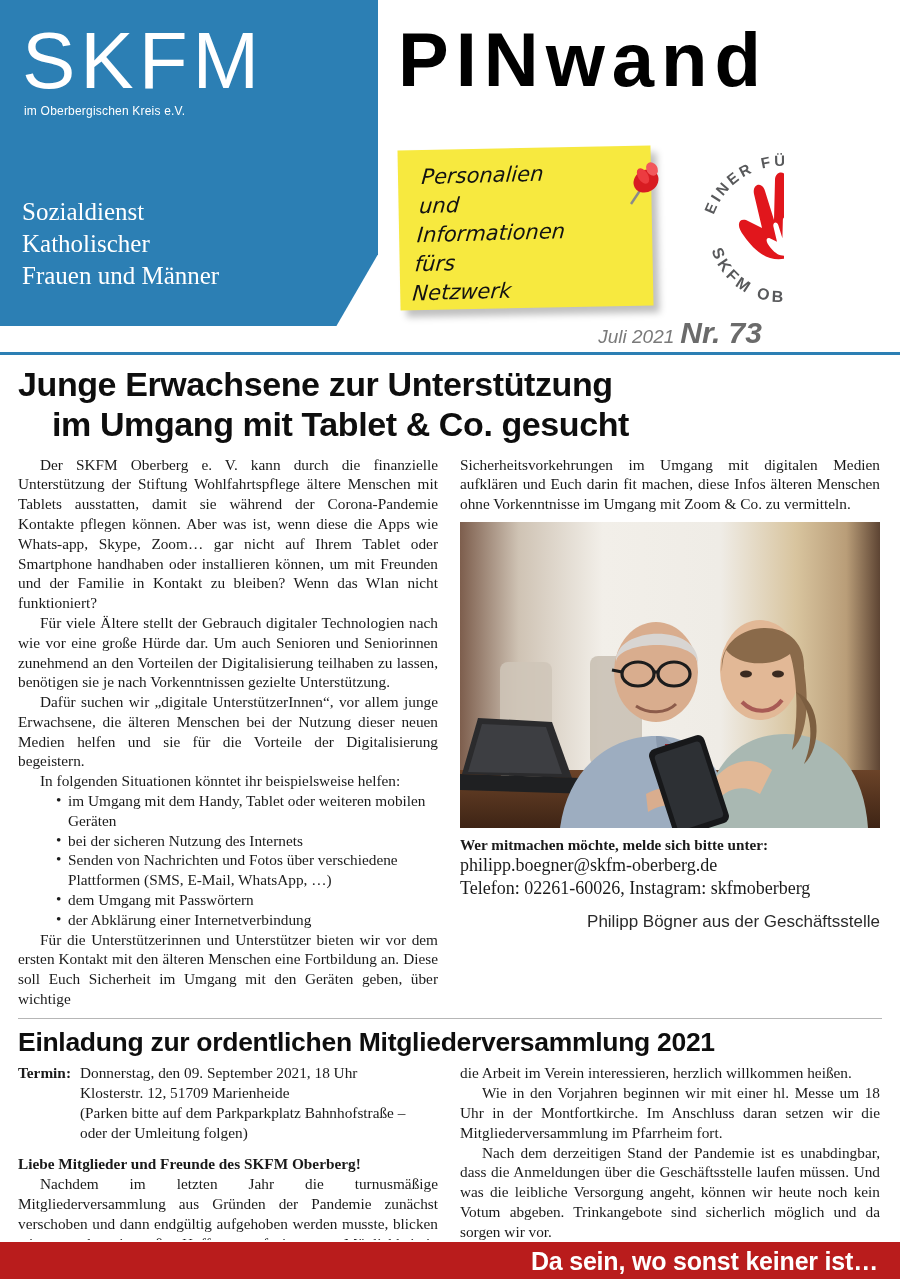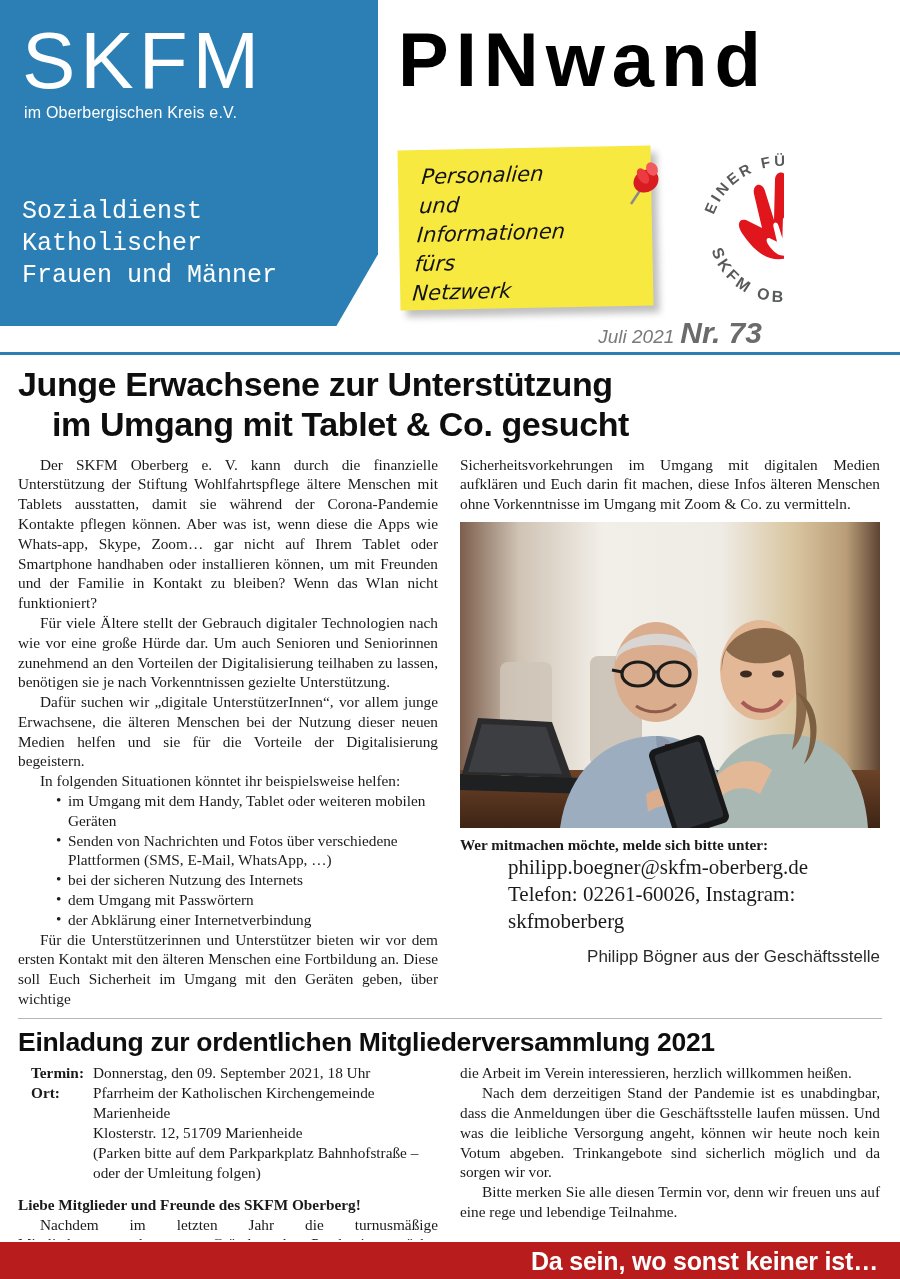--- a/index.html
+++ b/index.html
@@ -46,31 +46,31 @@
     font-weight: 400;
     font-size: 80px;
     letter-spacing: 5px;
     color: #ffffff;
     line-height: 0.98;
     margin: 0;
     white-space: nowrap;
   }
   .skfm-sub {
     font-family: "Liberation Sans", sans-serif;
-    font-size: 16px;
+    font-size: 12px;
     color: #ffffff;
     letter-spacing: 0.2px;
     margin: 4px 0 0 2px;
     white-space: nowrap;
   }
   .skfm-tagline {
     position: absolute;
     left: 22px;
     top: 196px;
-    font-family: Liberation Mono, monospace;
+    font-family: Liberation Serif, serif;
     font-size: 25px;
     line-height: 1.28;
     color: #ffffff;
     font-weight: 400;
   }
   .skfm-tagline div { white-space: nowrap; }
 
   .pinwand {
     position: absolute;
     left: 398px;
@@ -234,43 +234,41 @@
     background: #cfc7bd;
   }
   .photo svg { display: block; }
 
   .caption-bold {
     font-weight: bold;
     font-size: 15.2px;
     line-height: 1.28;
   }
   .caption-line {
-    font-size: 21px;
+    font-size: 18px;
     line-height: 1.28;
-    margin-left: 48px;
   }
   .byline {
     font-family: "Liberation Sans", sans-serif;
     font-size: 17px;
     text-align: right;
     margin-top: 12px;
     color: #2a2a2a;
   }
 
   .sep {
     width: 864px;
     height: 1px;
     background: #b6b6b6;
     margin: 9px 18px 0 18px;
   }
 
   .detail-table {
     font-size: 15.3px;
     line-height: 1.31;
-    margin-left: 13px;
   }
   .detail-row { display: flex; }
   .detail-key {
     font-weight: bold;
     width: 62px;
     flex: 0 0 62px;
   }
   .detail-val { flex: 1; }
   .detail-cont { margin-left: 62px; }
 
@@ -376,22 +374,22 @@
 
   <div class="cols">
 
     <div class="col">
       <p class="body">Der SKFM Oberberg e. V. kann durch die finanzielle Unterstützung der Stiftung Wohlfahrtspflege ältere Menschen mit Tablets ausstatten, damit sie während der Corona-Pandemie Kontakte pflegen können. Aber was ist, wenn diese die Apps wie Whats-app, Skype, Zoom… gar nicht auf Ihrem Tablet oder Smartphone handhaben oder installieren können, um mit Freunden und der Familie in Kontakt zu bleiben? Wenn das Wlan nicht funktioniert?</p>
       <p class="body">Für viele Ältere stellt der Gebrauch digitaler Technologien nach wie vor eine große Hürde dar. Um auch Senioren und Seniorinnen zunehmend an den Vorteilen der Digitalisierung teilhaben zu lassen, benötigen sie je nach Vorkenntnissen gezielte Unterstützung.</p>
       <p class="body">Dafür suchen wir „digitale UnterstützerInnen“, vor allem junge Erwachsene, die älteren Menschen bei der Nutzung dieser neuen Medien helfen und sie für die Vorteile der Digitalisierung begeistern.</p>
       <p class="body">In folgenden Situationen könntet ihr beispielsweise helfen:</p>
       <ul class="bullets">
         <li>im Umgang mit dem Handy, Tablet oder weiteren mobilen Geräten</li>
+        <li>bei der sicheren Nutzung des Internets</li>
         <li>Senden von Nachrichten und Fotos über verschiedene Plattformen (SMS, E-Mail, WhatsApp, …)</li>
-        <li>bei der sicheren Nutzung des Internets</li>
         <li>dem Umgang mit Passwörtern</li>
         <li>der Abklärung einer Internetverbindung</li>
       </ul>
       <p class="body">Für die Unterstützerinnen und Unterstützer bieten wir vor dem ersten Kontakt mit den älteren Menschen eine Fortbildung an. Diese soll Euch Sicherheit im Umgang mit den Geräten geben, über wichtige</p>
     </div>
 
     <div class="col">
       <p class="body noindent">Sicherheitsvorkehrungen im Umgang mit digitalen Medien aufklären und Euch darin fit machen, diese Infos älteren Menschen ohne Vorkenntnisse im Umgang mit Zoom &amp; Co. zu vermitteln.</p>
 
       <div class="photo">
@@ -464,36 +462,33 @@
   <h2 class="headline2">Einladung zur ordentlichen Mitgliederversammlung 2021</h2>
 
   <div class="cols" style="margin-top:2px;">
 
     <div class="col">
       <div class="detail-table">
         <div class="detail-row">
           <div class="detail-key">Termin:</div>
           <div class="detail-val">Donnerstag, den 09. September 2021, 18 Uhr</div>
         </div>
-        <div class="detail-row">
-          <div class="detail-key">Ort:</div>
-          <div class="detail-val">Pfarrheim der Katholischen Kirchengemeinde Marienheide</div>
-        </div>
         <div class="detail-cont">Klosterstr. 12, 51709 Marienheide</div>
         <div class="detail-cont">(Parken bitte auf dem Parkparkplatz Bahnhofstraße –</div>
         <div class="detail-cont">oder der Umleitung folgen)</div>
       </div>
 
       <p class="lead-bold">Liebe Mitglieder und Freunde des SKFM Oberberg!</p>
       <p class="body">Nachdem im letzten Jahr die turnusmäßige Mitgliederversammlung aus Gründen der Pandemie zunächst verschoben und dann endgültig aufgehoben werden musste, blicken wir nunmehr mit großer Hoffnung auf eine neue Möglichkeit in Präsenz in diesem Jahr.</p>
 
     </div>
 
     <div class="col">
       <p class="body noindent">die Arbeit im Verein interessieren, herzlich willkommen heißen.</p>
+      <p class="body">Wie in den Vorjahren beginnen wir mit einer hl. Messe um 18 Uhr in der Montfortkirche.  Im Anschluss daran setzen wir die Mitgliederversammlung im Pfarrheim fort.</p>
       <p class="body">Nach dem derzeitigen Stand der Pandemie ist es unabdingbar, dass die Anmeldungen über die Geschäftsstelle laufen müssen. Und was die leibliche Versorgung angeht, können wir heute noch kein Votum abgeben. Trinkangebote sind sicherlich möglich und da sorgen wir vor.</p>
       <p class="body">Bitte merken Sie alle diesen Termin vor, denn wir freuen uns auf eine rege und lebendige Teilnahme.</p>
 
     </div>
   </div>
 </div>
 
 <div class="footer">
   <div class="footer-text">Da sein, wo sonst keiner ist…</div>
 </div>

